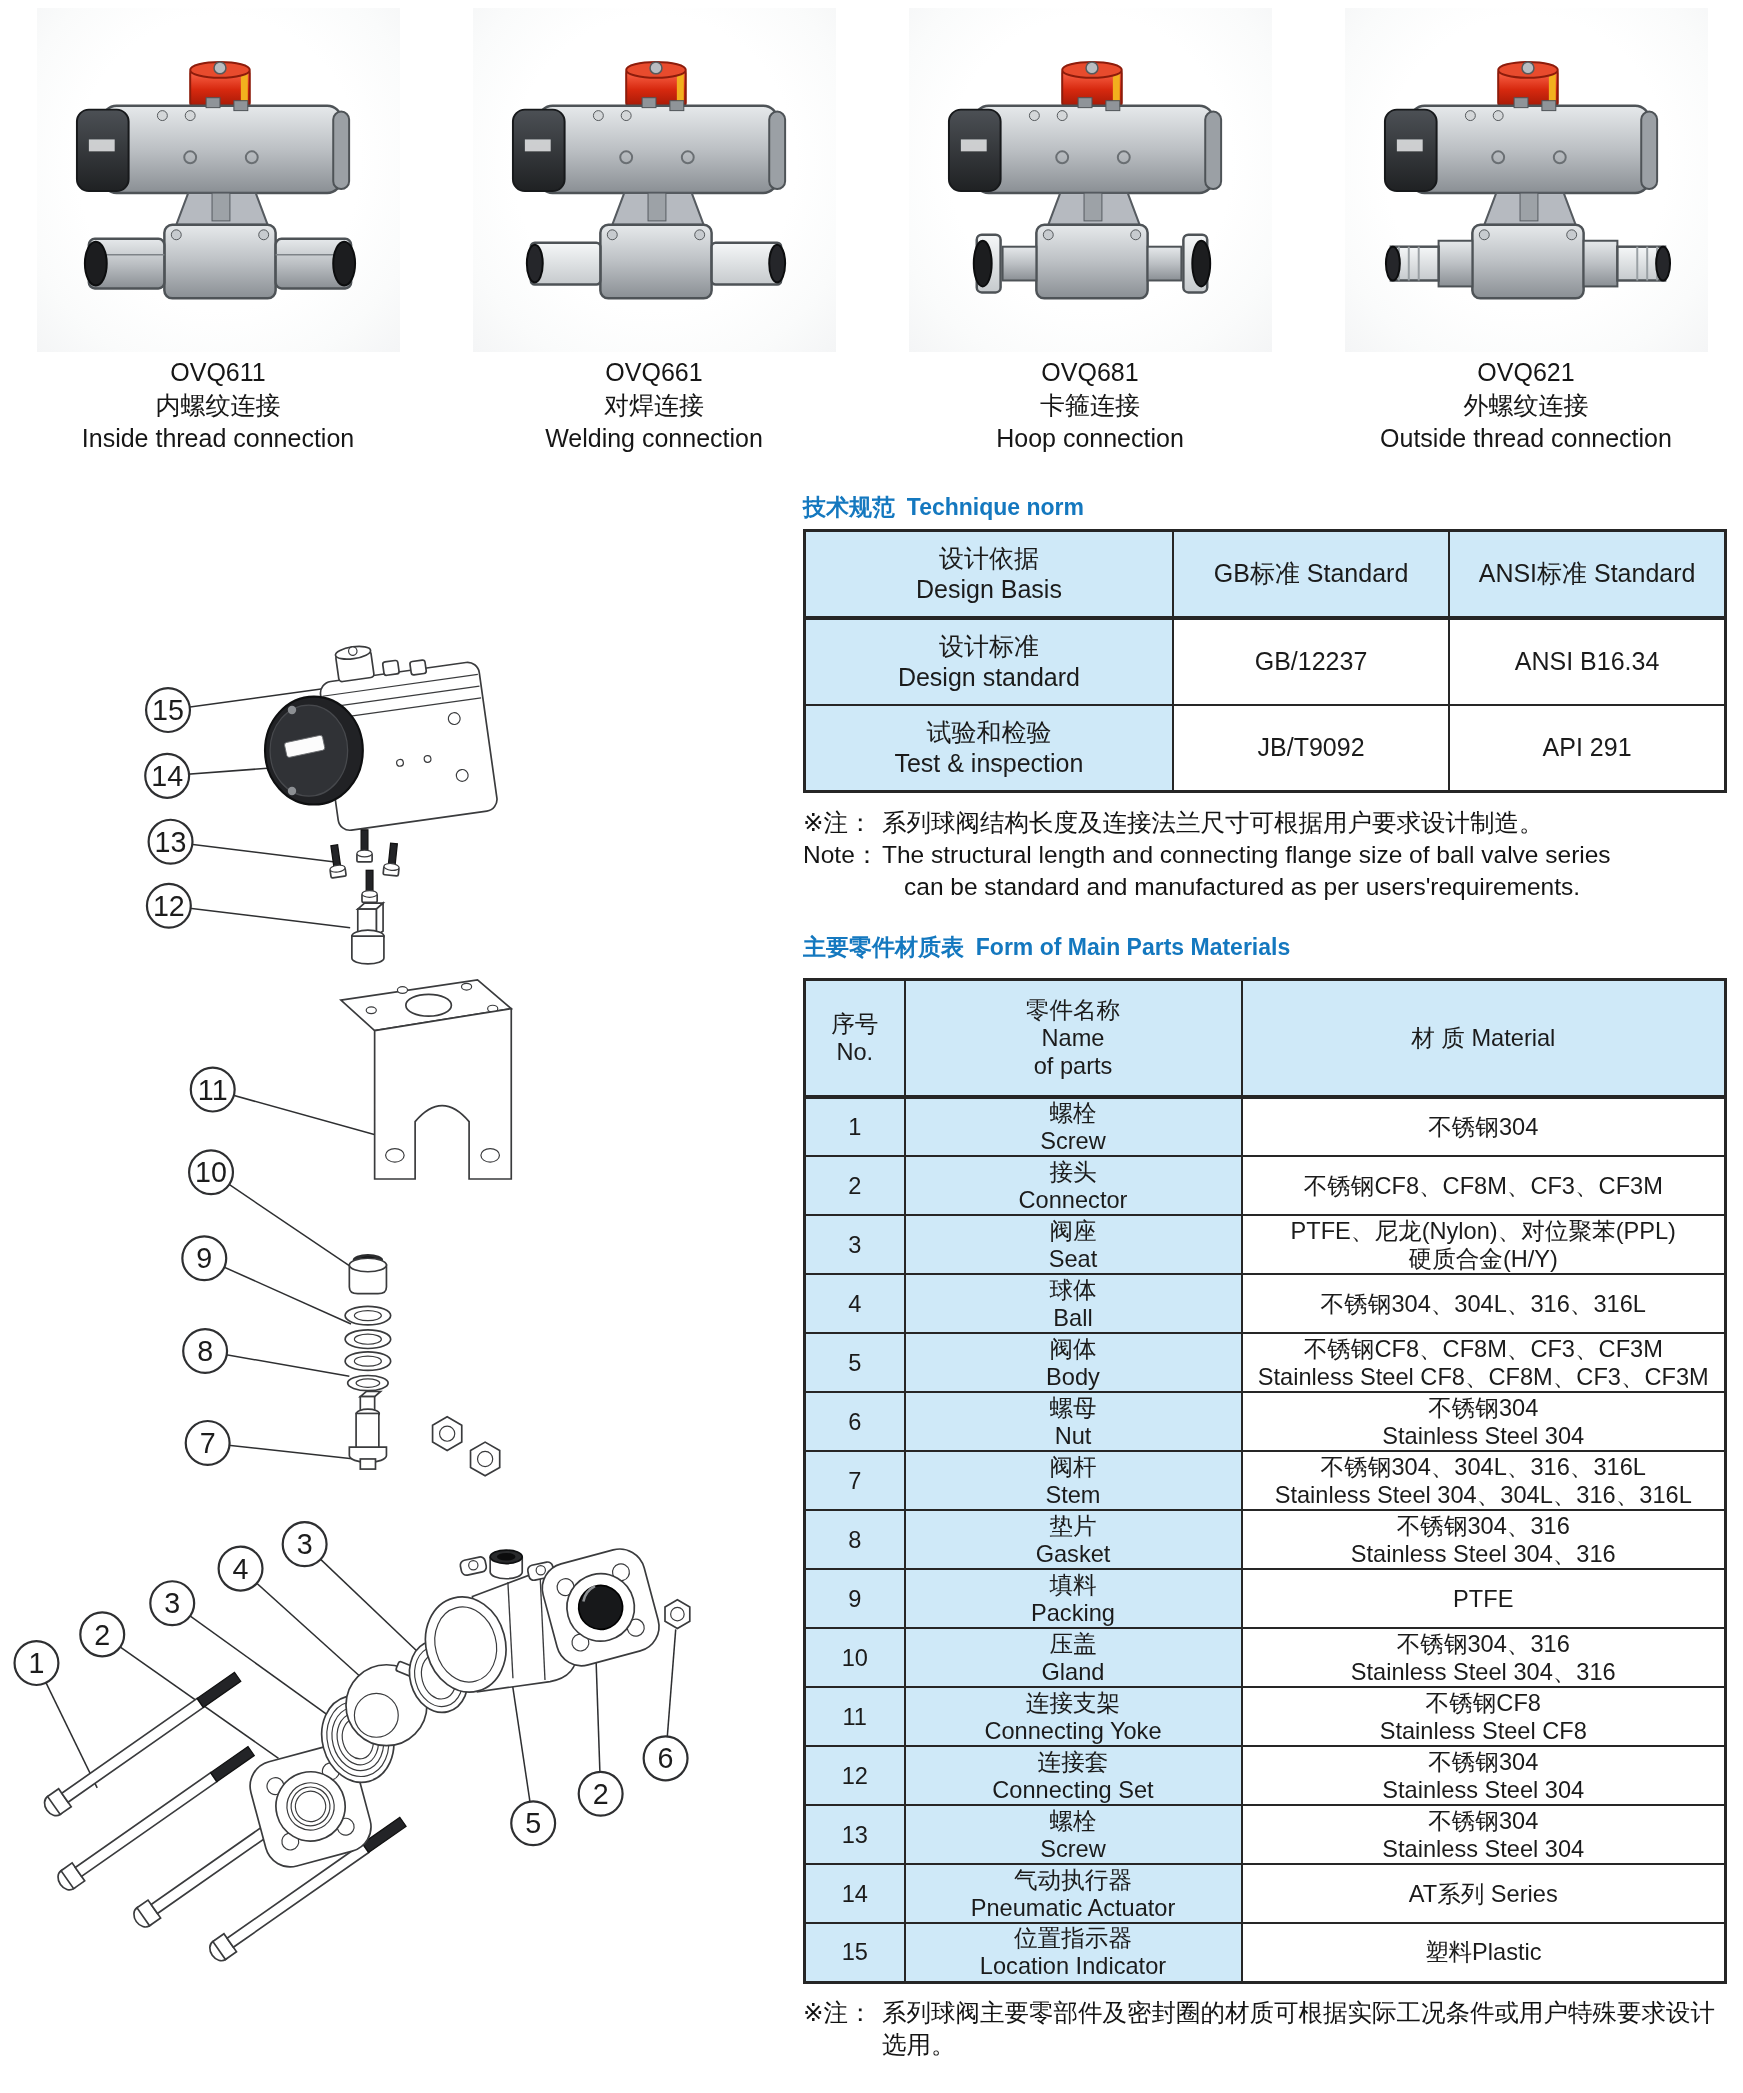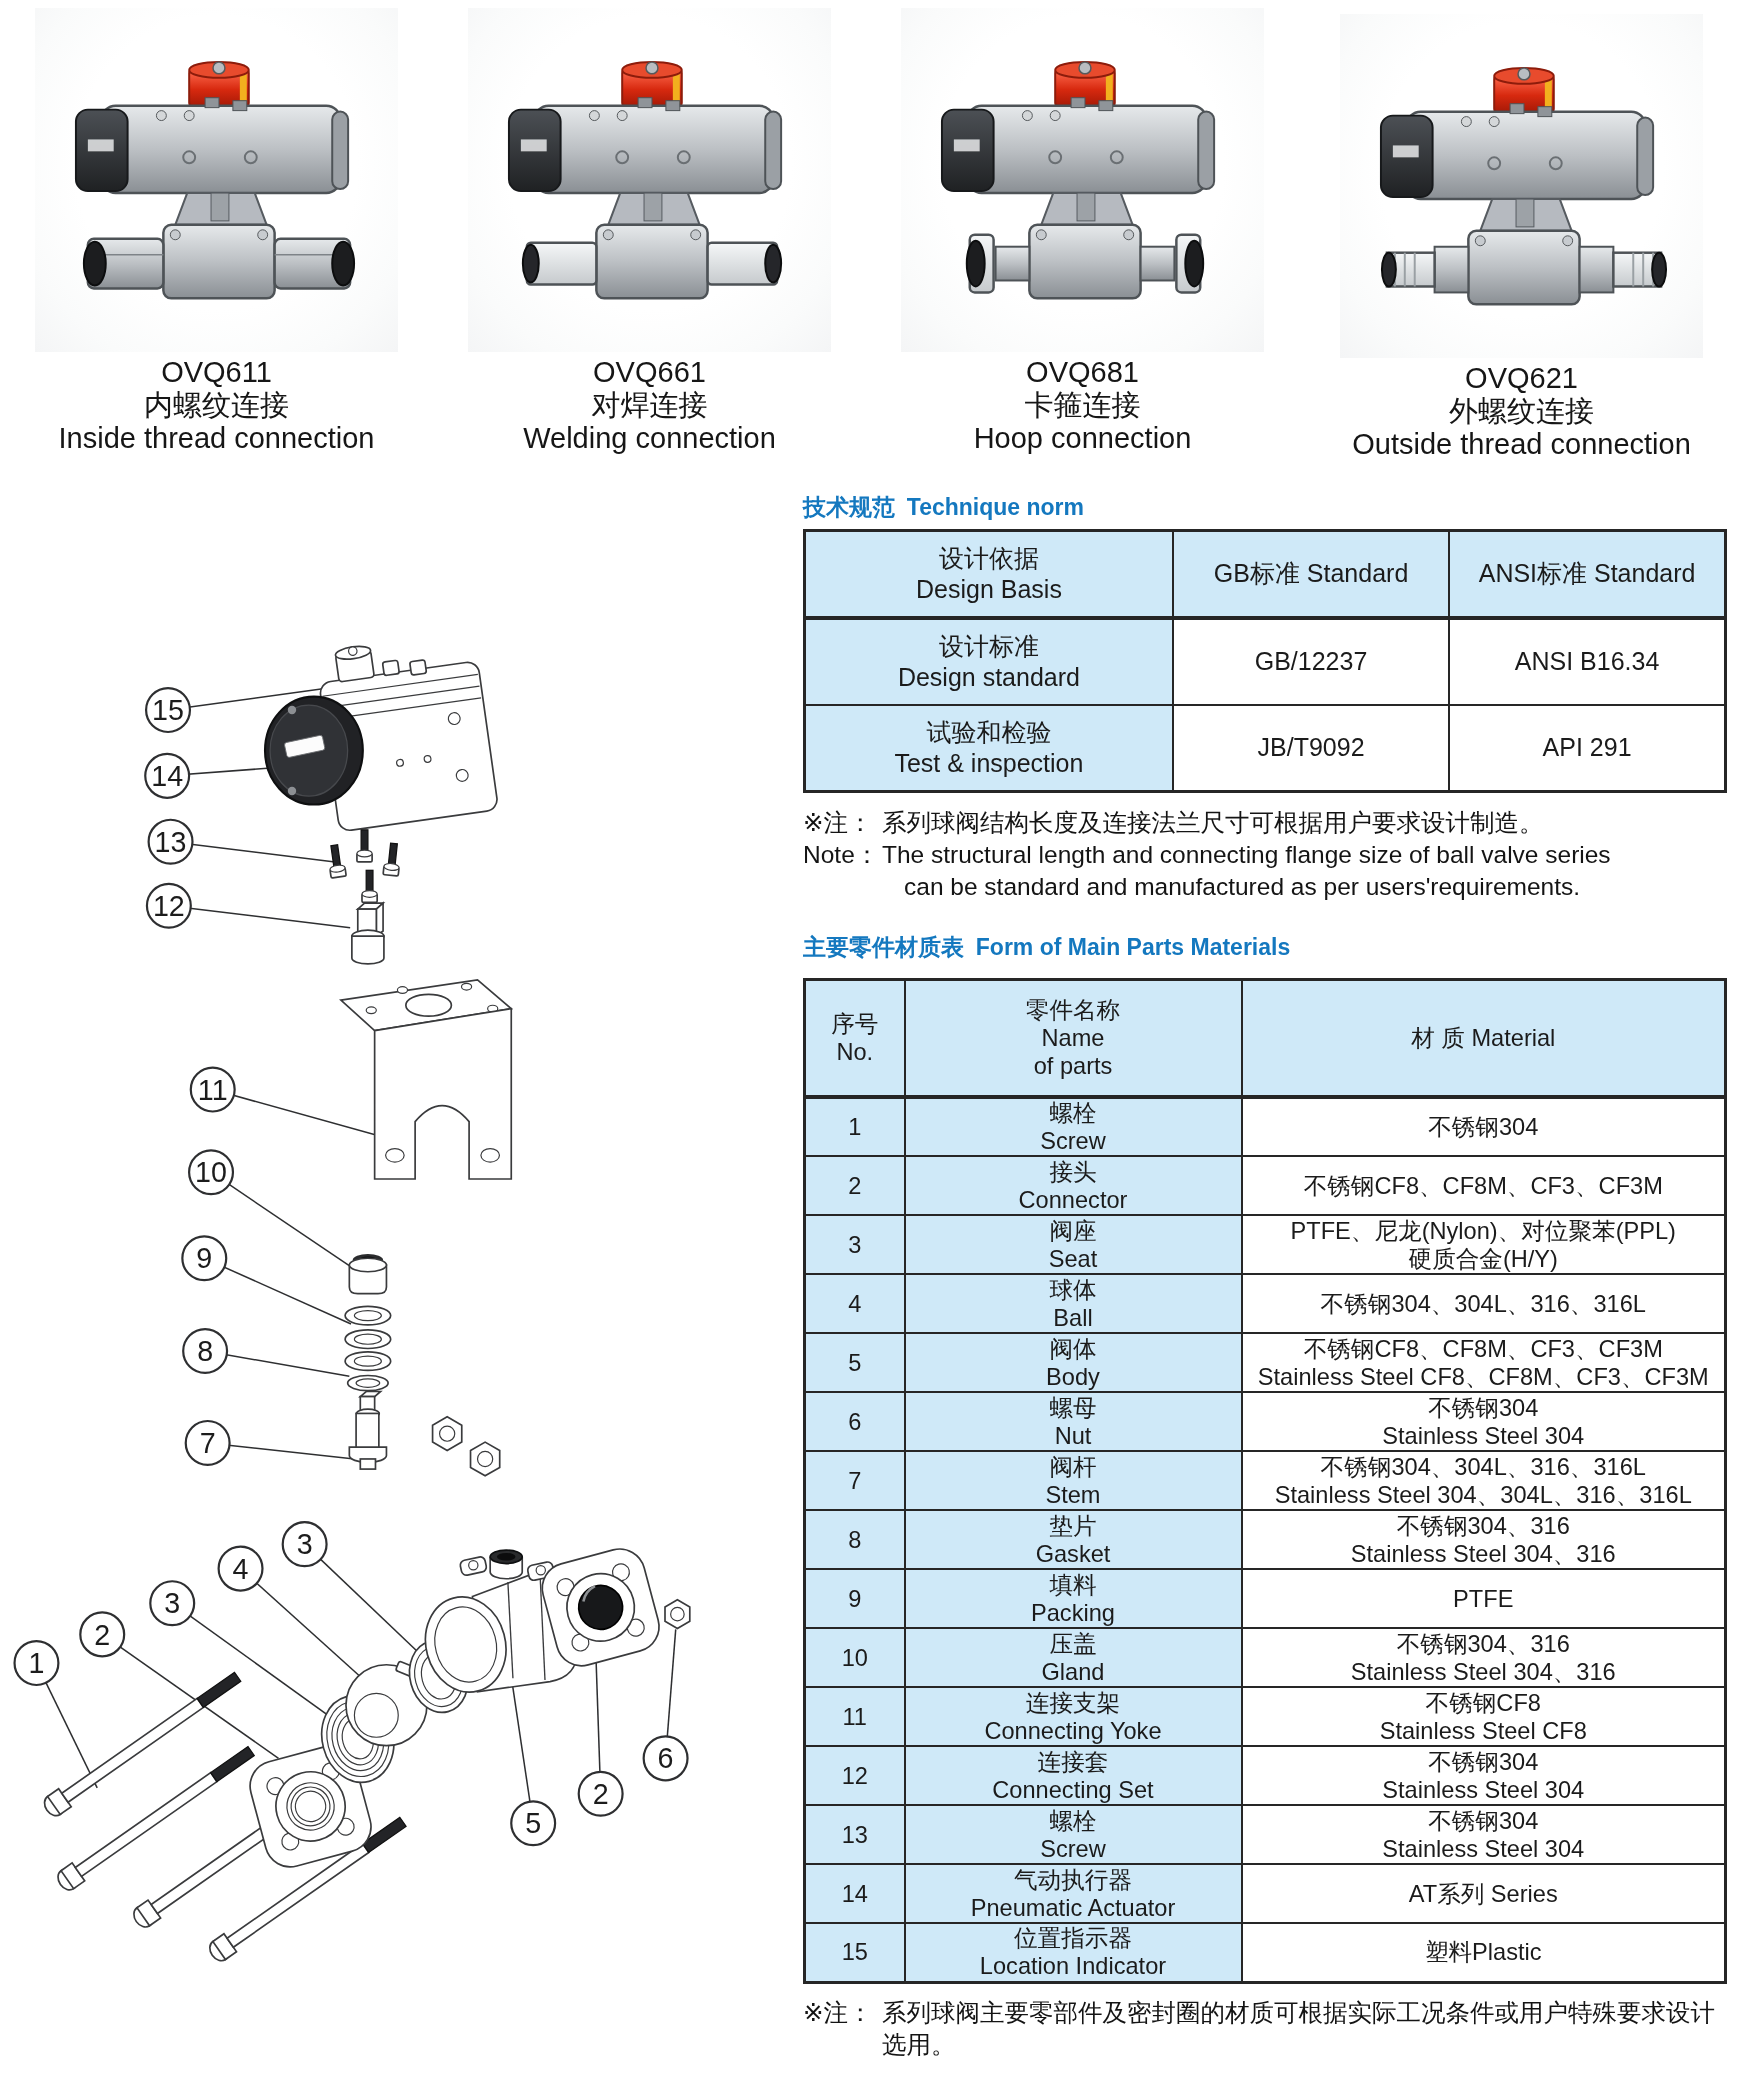--- a/index.html
+++ b/index.html
@@ -5,21 +5,21 @@
   html,body{margin:0;padding:0;}
   body{
     width:1744px;height:2094px;position:relative;background:#ffffff;
     font-family:"Liberation Sans","DejaVu Sans",sans-serif;color:#1b1b1b;overflow:hidden;
   }
   
   .photos{position:absolute;left:0;top:8.4px;width:1744px;height:485px;display:flex;}
   .product{width:436px;display:flex;flex-direction:column;align-items:center;}
   .product .shot{width:363px;height:344px;display:flex;align-items:flex-end;justify-content:center;
      background:radial-gradient(ellipse at 50% 45%, #ffffff 55%, #fafbfb 80%, #f4f5f6 100%);}
-  .caption{text-align:center;font-size:29px;line-height:33px;color:#161616;margin-top:3.4px;}
+  .caption{text-align:center;font-size:25px;line-height:33px;color:#161616;margin-top:3.4px;}
   
   .right-col{position:absolute;left:803px;top:492px;width:928px;}
   .sec-heading{font-size:23px;font-weight:bold;color:#1478bf;letter-spacing:0;}
   .sec-heading .en{margin-left:11.8px;}
   table{border-collapse:collapse;width:924px;table-layout:fixed;}
   td{border:2.1px solid #262626;text-align:center;vertical-align:middle;padding:0 5px;}
   .tech-table{margin-top:6px;border:3.4px solid #262626;}
   .tech-table td{font-size:25px;line-height:31px;}
   .tech-table tr.hd td{border-bottom:4.2px solid #262626;}
   .cell-blue{background:#cfe9f8;}
@@ -203,21 +203,21 @@
         </g>
       </svg>
     </div>
     <figcaption class="caption">
       <div>OVQ681</div>
       <div>卡箍连接</div>
       <div>Hoop connection</div>
     </figcaption>
   </figure>
 
-  <figure class="product" style="margin:6px">
+  <figure class="product" style="margin:0">
     <div class="shot">
       <svg viewBox="0 0 360 300" width="358" height="298">
         <g>
           <rect x="152" y="16" width="60" height="36" rx="3" fill="url(#g-red)" stroke="#8d1c0b" stroke-width="2"></rect>
           <rect x="203" y="18" width="7" height="32" fill="#f2b01e"></rect>
           <ellipse cx="182" cy="16" rx="30" ry="8" fill="#e84b2d" stroke="#8d1c0b" stroke-width="2"></ellipse>
           <circle cx="182" cy="14" r="6" fill="#b9bdc1" stroke="#57595b" stroke-width="1.5"></circle>
         </g>
         <g>
           <rect x="64" y="52" width="240" height="88" rx="14" fill="url(#g-metal)" stroke="#4e5357" stroke-width="2.5"></rect>

